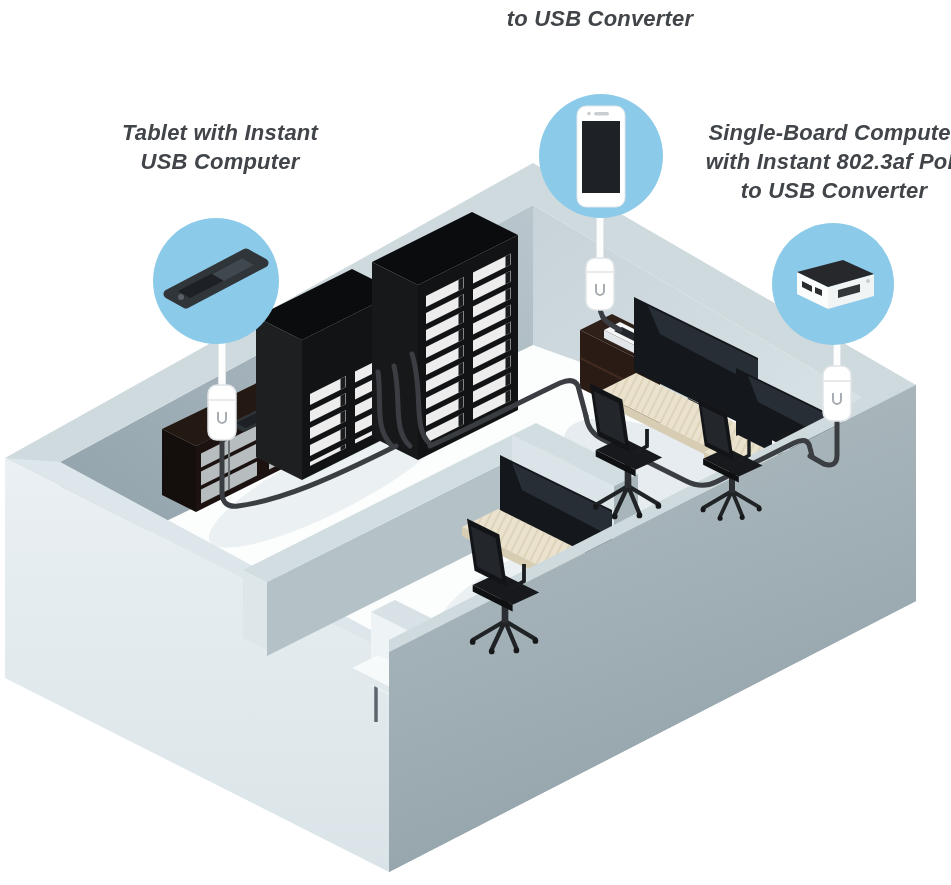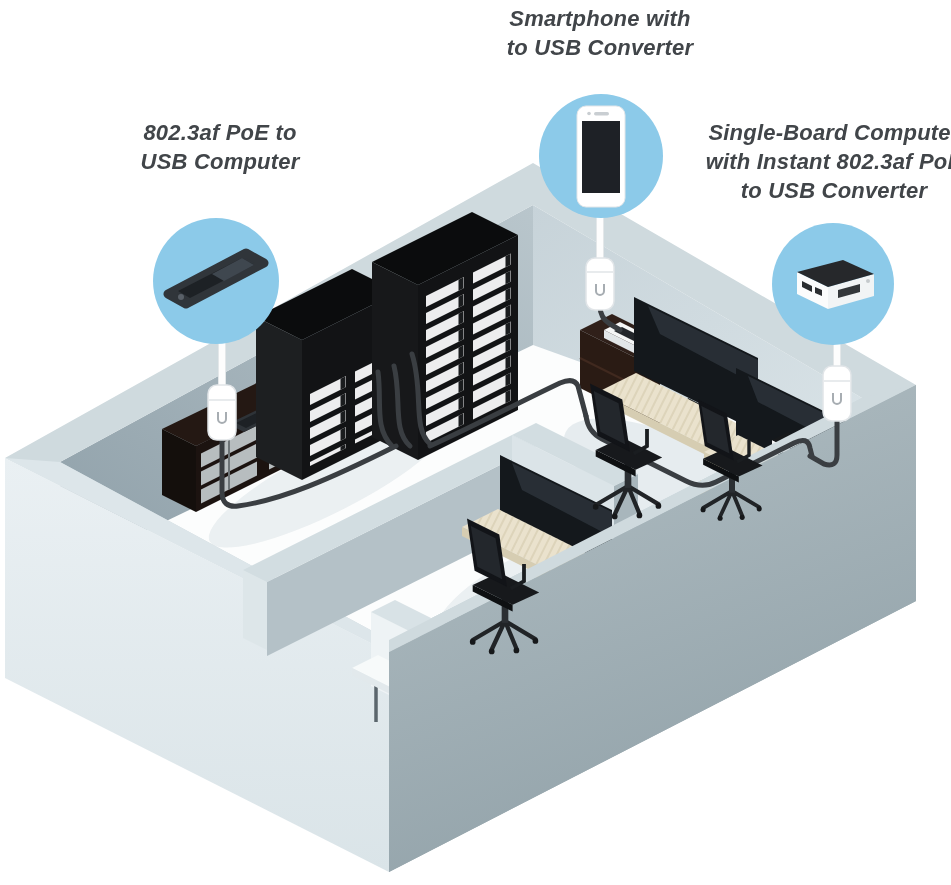--- a/index.html
+++ b/index.html
@@ -271,26 +271,25 @@
       <polygon points="797,272 843,260 874,274 828,287" fill="#26282b"></polygon>
       <polygon points="802,281 812,286 812,292 802,287" fill="#2b2e31"></polygon>
       <polygon points="815,287 822,290 822,296 815,293" fill="#2b2e31"></polygon>
       <polygon points="838,290 860,284 860,292 838,298" fill="#33373a"></polygon>
       <circle cx="868" cy="281" r="2" fill="#c4c9cc"></circle>
     </g>
   </g>
 </svg>
 
 <div class="callout-label" style="left:85px;top:118px;width:270px;">
-  <span>802.3af PoE to</span>
+  <span>Tablet with Instant</span>
   <span>USB Computer</span>
 </div>
 
 <div class="callout-label" style="left:455px;top:4px;width:290px;">
-  <span>Smartphone with</span>
   <span>to USB Converter</span>
 </div>
 
 <div class="callout-label" style="left:693px;top:118px;width:282px;">
   <span>Single-Board Computer</span>
   <span>with Instant 802.3af PoE</span>
   <span>to USB Converter</span>
 </div>
 
 </div>

